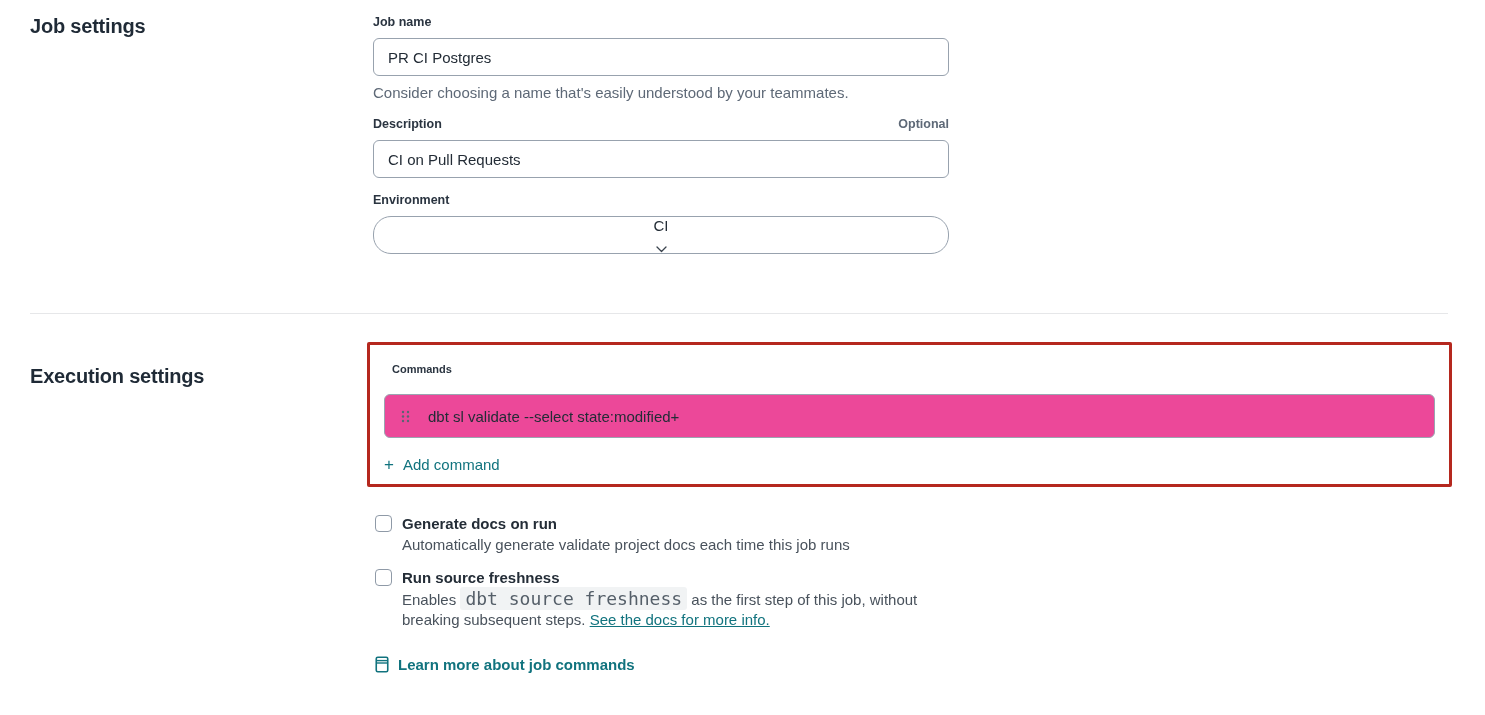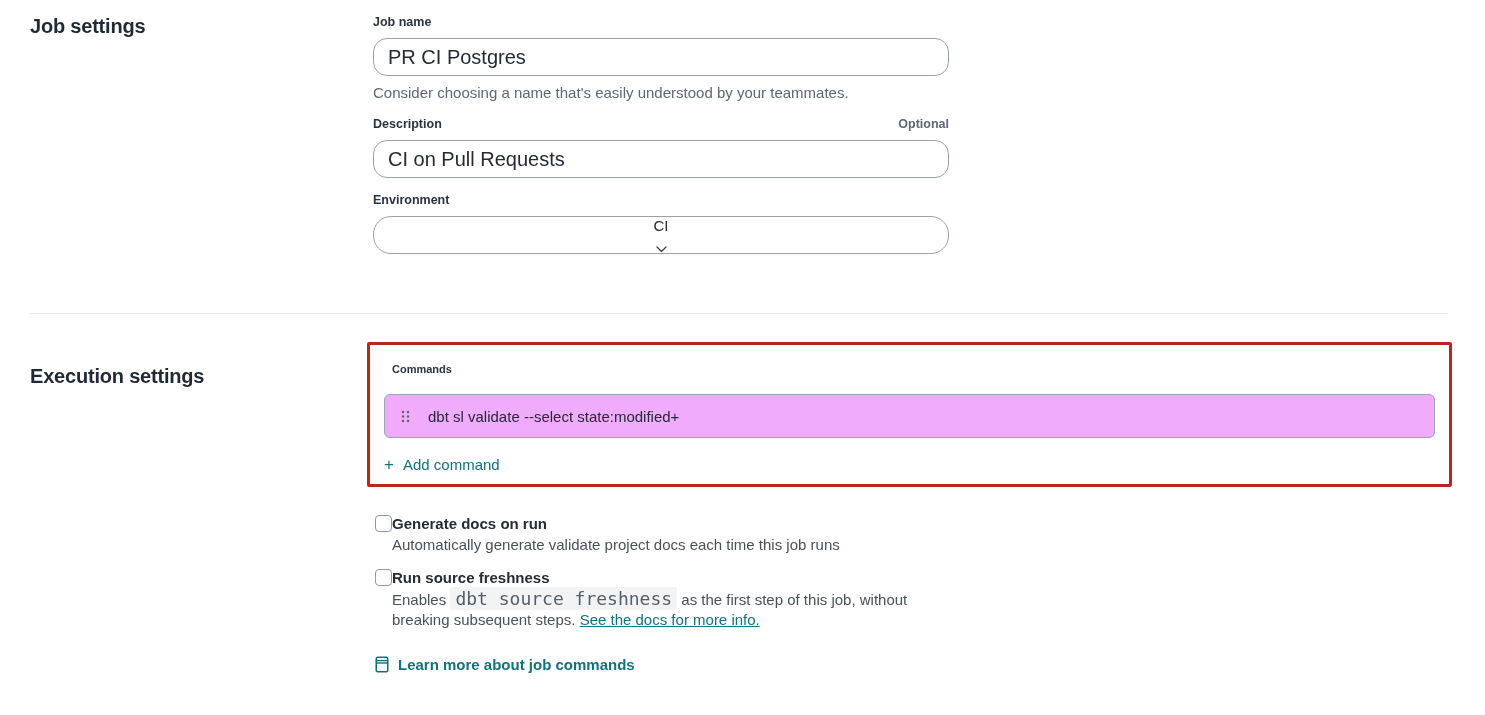--- a/index.html
+++ b/index.html
@@ -22,22 +22,22 @@
   .section--exec h2.section-heading { margin-top: 23px; }
   .form-col { flex: 1 1 auto; min-width: 0; }
 
   
   .field { width: 576px; margin-bottom: 15px; }
   .label-row { display: flex; justify-content: space-between; align-items: baseline; margin-bottom: 9px; }
   .field-label { font-size: 12.5px; font-weight: 700; color: #2a3440; line-height: 14px; }
   .optional { font-size: 12.5px; font-weight: 600; color: #5e6977; line-height: 14px; }
   .text-input {
     width: 100%; height: 38px;
-    border: 1px solid #98a2ae; border-radius: 14px;
-    padding: 0 14px; font-size: 20px; color: #232c36;
+    border: 1px solid #98a2ae; border-radius: 6px;
+    padding: 0 14px; font-size: 15px; color: #232c36;
     font-family: inherit; background: #fff; outline: none;
   }
   .help { margin: 8px 0 0; font-size: 15px; line-height: 18px; color: #5e6977; }
 
   
   .select-box {
     width: 100%; height: 38px;
     border: 1px solid #98a2ae; border-radius: 18px;
     padding: 0 14px; font-size: 15px; color: #232c36;
     display: flex; align-items: center; justify-content: space-between;
@@ -52,35 +52,35 @@
     border: 3px solid var(--red); border-radius: 2px;
     padding: 17px 14px 10px 14px; background: #fff;
   }
   .commands-label {
     font-size: 11px; font-weight: 700; color: #2a3440;
     line-height: 14px; margin: 0 0 18px 8px; display: block;
   }
   .command-row {
     height: 44px; border: 1px solid #9aa5b1; border-radius: 6px;
     display: flex; align-items: center; gap: 18px;
-    padding: 0 16px; background: #f0abfc;
+    padding: 0 16px; background: #ec4899;
   }
   .command-text { font-size: 15px; color: #232c36; }
   .drag-handle { display: inline-flex; cursor: grab; }
   .add-command {
     margin-top: 16px; height: 20px;
     display: inline-flex; align-items: center; gap: 9px;
     background: none; border: none; padding: 0;
     color: var(--teal); font-size: 15px; font-family: inherit;
     cursor: pointer;
   }
   .plus-glyph { font-size: 17px; line-height: 17px; color: var(--teal); }
 
   
-  .checkbox-group { display: flex; margin: 13px 0 0 2px; }
+  .checkbox-group { display: flex; gap: 10px; margin: 13px 0 0 2px; }
   .checkbox-group.first { margin-top: 27px; }
   input[type="checkbox"] {
     appearance: none; -webkit-appearance: none;
     width: 17px; height: 17px; margin: 1px 0 0 0;
     border: 1px solid #8f9aa7; border-radius: 4px;
     background: #fff; cursor: pointer; flex: 0 0 17px;
   }
   .checkbox-texts { font-size: 15px; line-height: 20px; }
   .checkbox-label { font-weight: 700; color: #242d37; display: block; cursor: pointer; }
   .checkbox-desc { color: #49525c; margin-top: 1px; max-width: 540px; }

